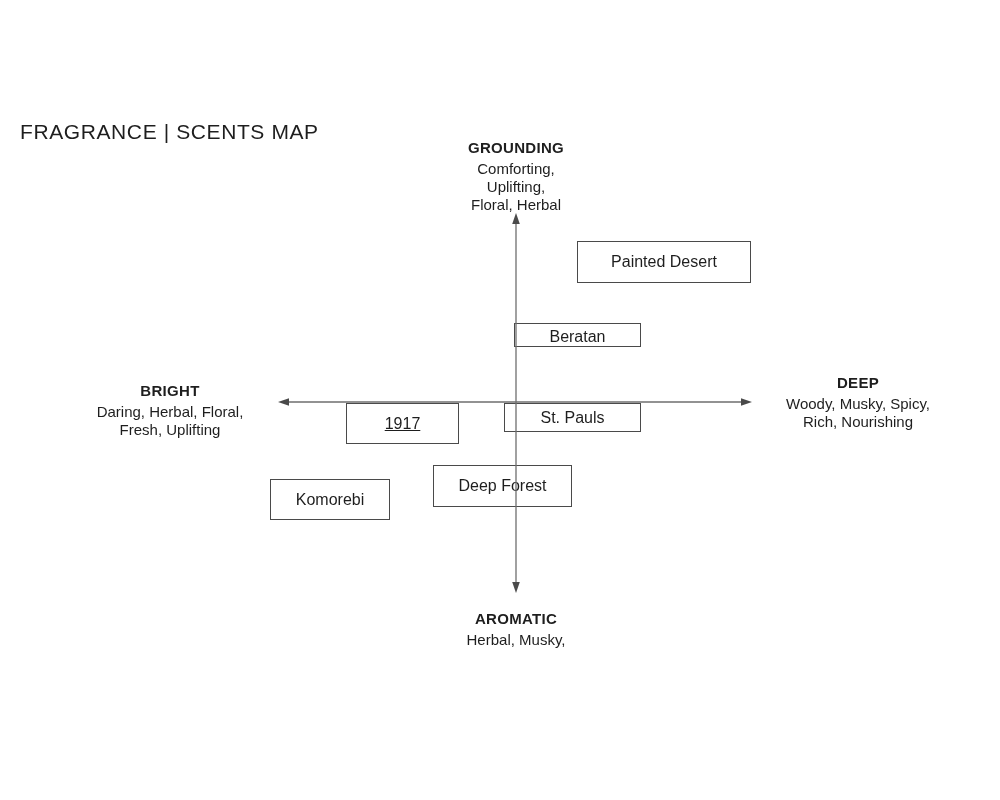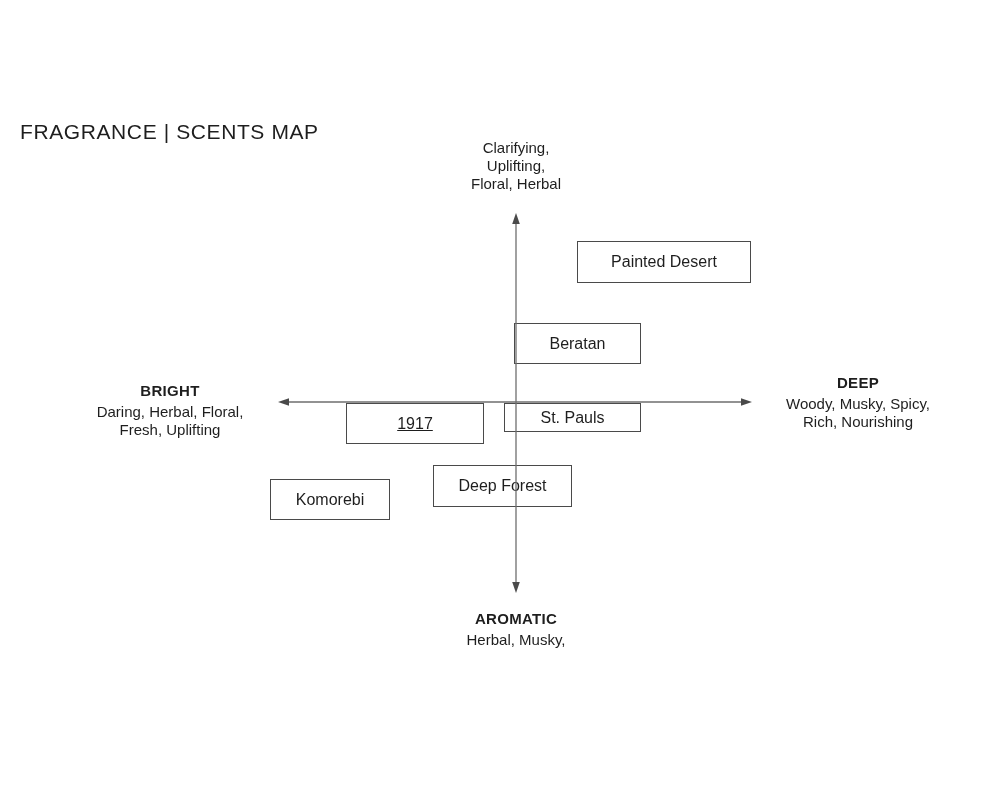--- a/index.html
+++ b/index.html
@@ -69,21 +69,22 @@
   }
 </style>
 </head>
 <body>
 
 <div class="canvas">
 
   <div class="page-title">FRAGRANCE | SCENTS MAP</div>
 
   <div class="axis-label axis-top">
-    <div class="axis-desc">Clarifying,</div>
+    <div class="axis-name">GROUNDING</div>
+    <div class="axis-desc">Comforting,</div>
     <div class="axis-desc">Uplifting,</div>
     <div class="axis-desc">Floral, Herbal</div>
   </div>
 
   <div class="axis-label axis-left">
     <div class="axis-name">BRIGHT</div>
     <div class="axis-desc">Daring, Herbal, Floral,</div>
     <div class="axis-desc">Fresh, Uplifting</div>
   </div>
 
@@ -94,24 +95,24 @@
   </div>
 
   <div class="axis-label axis-bottom">
     <div class="axis-name">AROMATIC</div>
     <div class="axis-desc">Herbal, Musky,</div>
   </div>
 
   <div class="scent-box" style="left: 544px; top: 241px; width: 174px; height: 42px; margin-left: 33px;">
     <span>Painted Desert</span>
   </div>
-  <div class="scent-box" style="left: 514px; top: 323px; width: 127px; height: 41px;">
+  <div class="scent-box" style="left: 514px; top: 323px; width: 127px; height: 24px; align-items: flex-end;">
     <span>Beratan</span>
   </div>
-  <div class="scent-box" style="left: 346px; top: 403px; width: 138px; height: 41px; text-decoration: underline;">
+  <div class="scent-box" style="left: 346px; top: 403px; width: 113px; height: 41px; text-decoration: underline;">
     <span>1917</span>
   </div>
   <div class="scent-box" style="left: 504px; top: 403px; width: 137px; height: 29px;">
     <span>St. Pauls</span>
   </div>
   <div class="scent-box" style="left: 433px; top: 465px; width: 139px; height: 42px;">
     <span>Deep Forest</span>
   </div>
   <div class="scent-box" style="left: 270px; top: 479px; width: 120px; height: 41px;">
     <span>Komorebi</span>

